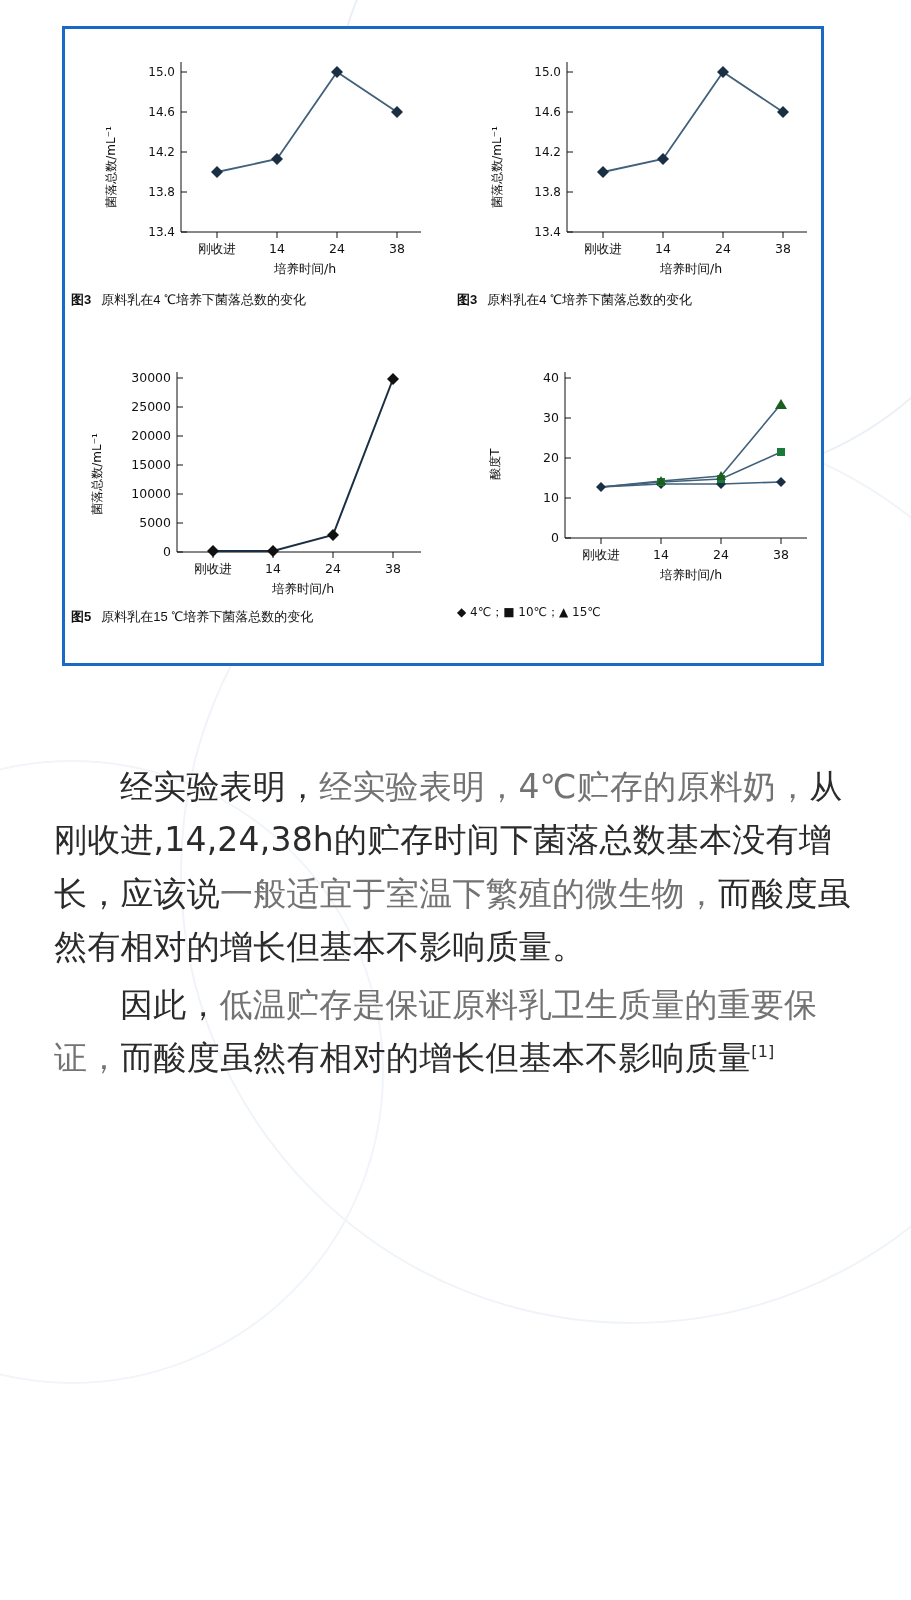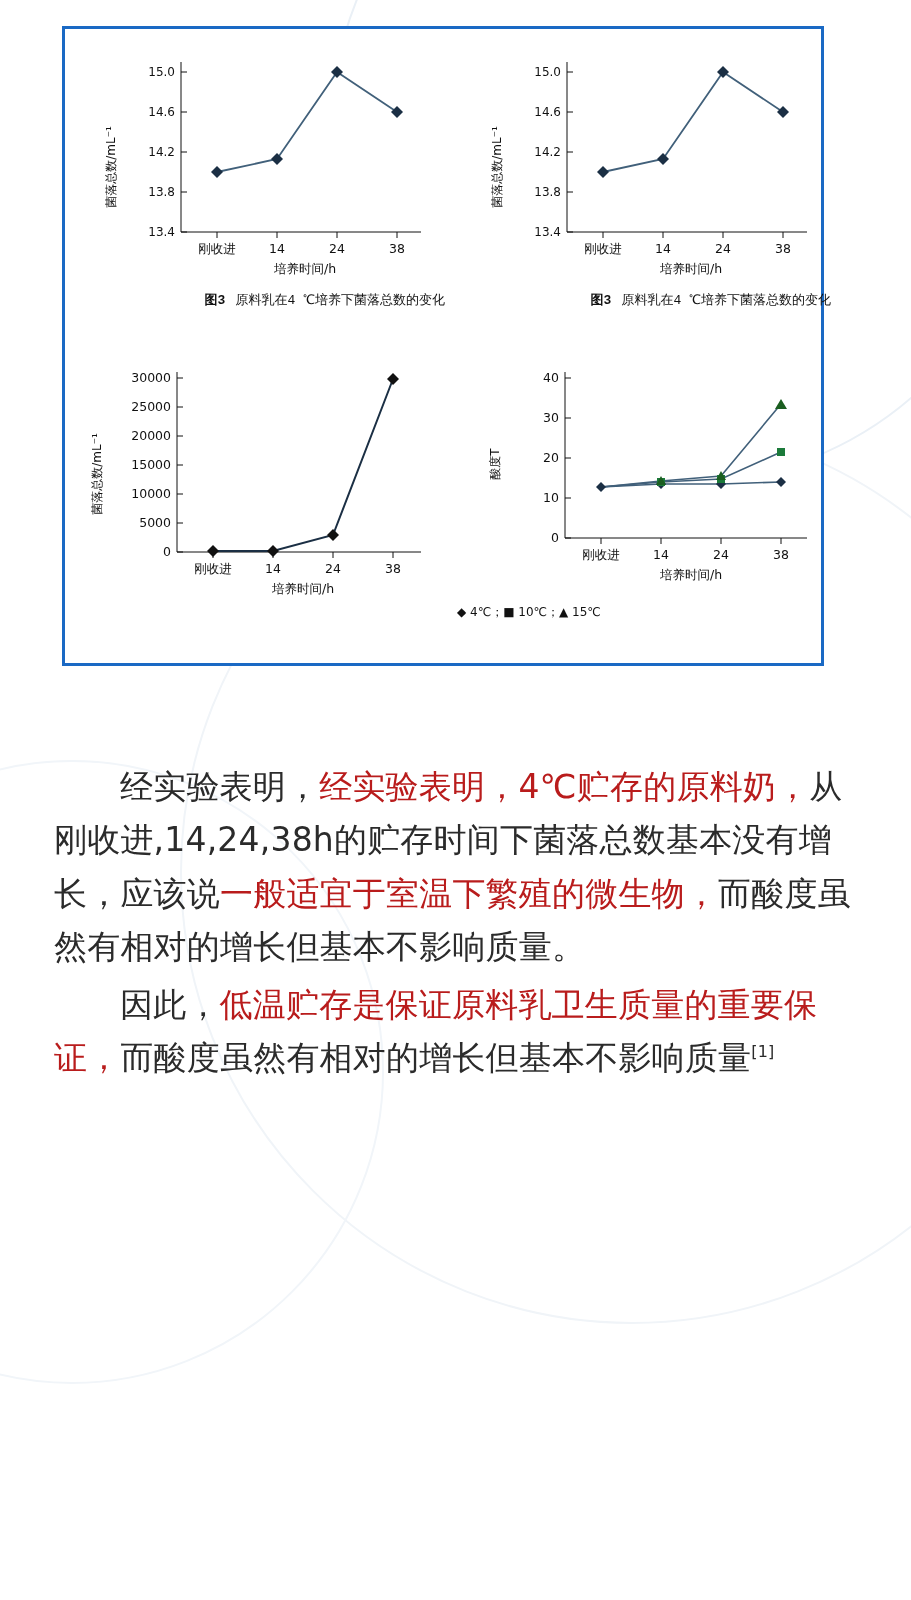--- a/index.html
+++ b/index.html
@@ -47,22 +47,22 @@
     box-sizing: border-box;
     padding: 8px 6px 4px 6px;
   }
   .chart-wrap {
     position: relative;
     width: 100%;
     height: 252px;
   }
   .chart-wrap svg { display: block; }
   .fig-caption {
-    text-align: right;
-    font-family: Liberation Mono, monospace;
+    text-align: left;
+    font-family: Liberation Sans, sans-serif;
     font-size: 13px;
     color: #111;
     margin-top: 2px;
     white-space: nowrap;
   }
   .fig-caption .fignum { font-weight: bold; margin-right: 10px; }
 
   .legend-row {
     text-align: left;
     font-family: "DejaVu Sans", "Liberation Sans", sans-serif;
@@ -80,21 +80,21 @@
     font-family: "DejaVu Sans", "Liberation Sans", sans-serif;
     font-size: 33px;
     line-height: 1.62;
     color: #2b2b2b;
     letter-spacing: 0.2px;
   }
   .article p {
     margin: 0 0 4px 0;
     text-indent: 2em;
   }
-  .hl { color: #b91c1c; }
+  .hl { color: #737373; }
   .sup { font-size: 16px; vertical-align: super; }
   text { font-family: "DejaVu Sans", "Liberation Sans", sans-serif; }
 </style>
 </head>
 <body>
 
 <div class="bg-swoosh bg1"></div>
 <div class="bg-swoosh bg2"></div>
 <div class="bg-swoosh bg3"></div>
 
@@ -236,20 +236,23 @@
           </g>
           <g font-size="12.5" fill="#111" text-anchor="middle">
             <text x="142" y="219">刚收进</text>
             <text x="202" y="219">14</text>
             <text x="262" y="219">24</text>
             <text x="322" y="219">38</text>
           </g>
           <text x="232" y="239" font-size="12.5" fill="#111" text-anchor="middle">培养时间/h</text>
         </svg>
       </div>
+      <div class="fig-caption">
+        <span class="fignum">图5</span><span>原料乳在15 ℃培养下菌落总数的变化</span>
+      </div>
     </div>
 
     <div class="fig-cell">
       <div class="chart-wrap">
         <svg width="374" height="232" viewBox="0 0 374 232">
           <text x="42" y="110" font-size="12" fill="#111" text-anchor="middle" transform="rotate(-90 42 110)">酸度T</text>
           <g font-size="12.5" fill="#111" text-anchor="end">
             <text x="102" y="28">40</text>
             <text x="102" y="68">30</text>
             <text x="102" y="108">20</text>

